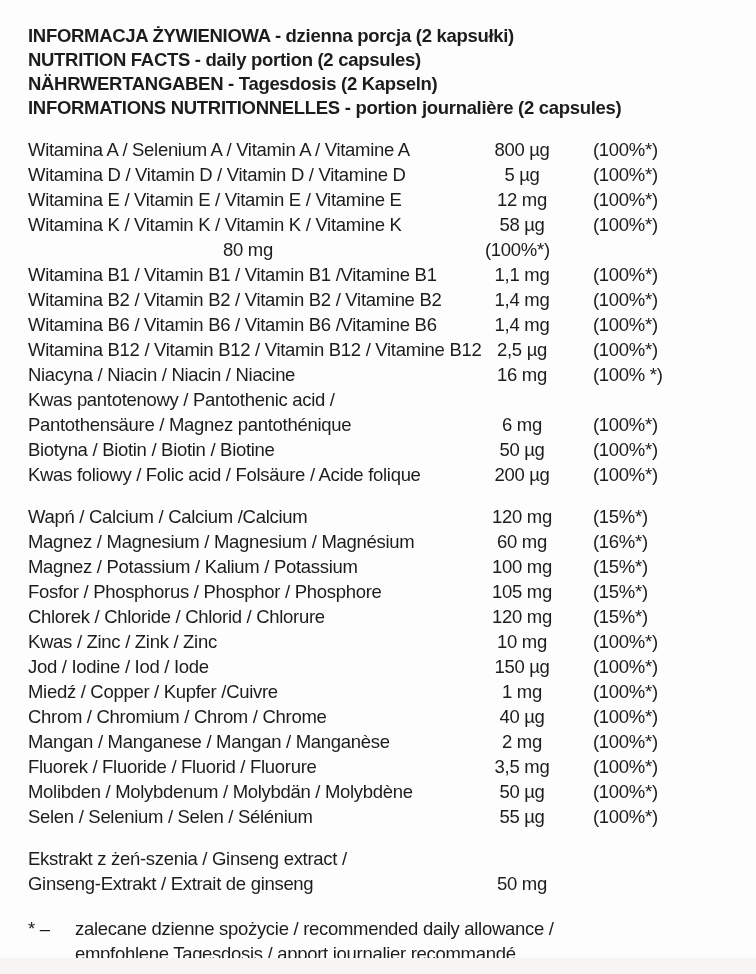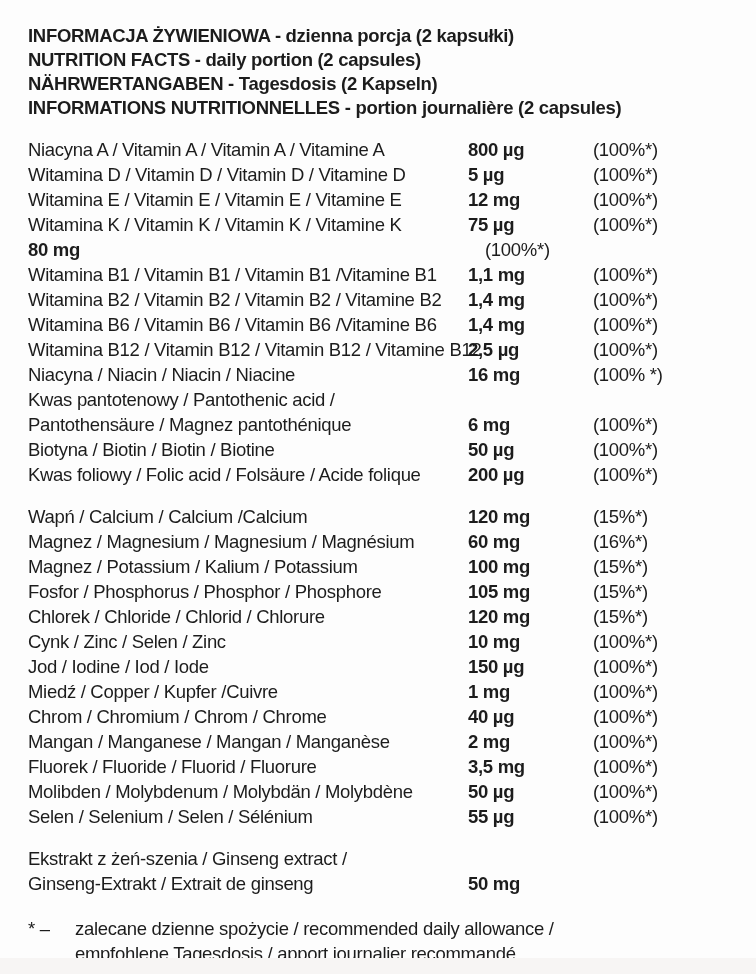--- a/index.html
+++ b/index.html
@@ -31,21 +31,21 @@
   .section { margin-bottom: 17px; }
   .row {
     display: grid;
     grid-template-columns: 440px 108px 1fr;
     line-height: 25px;
     font-size: 18.5px;
     letter-spacing: -0.3px;
   }
   .cell { white-space: nowrap; }
   .cell.label { overflow: visible; }
-  .cell.amount { text-align: left; font-weight: bold; }
+  .cell.amount { text-align: center; }
   .cell.percent { text-align: left; padding-left: 17px; }
   
   .footnote {
     display: grid;
     grid-template-columns: 47px 1fr;
     margin-top: 20px;
     font-size: 18.5px;
     line-height: 25px;
     letter-spacing: -0.3px;
   }
@@ -67,37 +67,37 @@
   <div class="header">
       <div class="hline">INFORMACJA ŻYWIENIOWA - dzienna porcja (2 kapsułki)</div>
       <div class="hline">NUTRITION FACTS - daily portion (2 capsules)</div>
       <div class="hline">NÄHRWERTANGABEN - Tagesdosis (2 Kapseln)</div>
       <div class="hline">INFORMATIONS NUTRITIONNELLES - portion journalière (2 capsules)</div>
     </div>
 
   <div>
       <div class="section">
         <div class="row">
-          <div class="cell label">Niacyna A / Vitamin A / Vitamin A / Vitamine A</div>
+          <div class="cell label">Witamina A / Selenium A / Vitamin A / Vitamine A</div>
           <div class="cell amount">800 µg</div>
           <div class="cell percent">(100%*)</div>
         </div>
         <div class="row">
           <div class="cell label">Witamina D / Vitamin D / Vitamin D / Vitamine D</div>
           <div class="cell amount">5 µg</div>
           <div class="cell percent">(100%*)</div>
         </div>
         <div class="row">
           <div class="cell label">Witamina E / Vitamin E / Vitamin E / Vitamine E</div>
           <div class="cell amount">12 mg</div>
           <div class="cell percent">(100%*)</div>
         </div>
         <div class="row">
           <div class="cell label">Witamina K / Vitamin K / Vitamin K / Vitamine K</div>
-          <div class="cell amount">75 µg</div>
+          <div class="cell amount">58 µg</div>
           <div class="cell percent">(100%*)</div>
         </div>
         <div class="row">
           <div class="cell amount">80 mg</div>
           <div class="cell percent">(100%*)</div>
         </div>
         <div class="row">
           <div class="cell label">Witamina B1 / Vitamin B1 / Vitamin B1 /Vitamine B1</div>
           <div class="cell amount">1,1 mg</div>
           <div class="cell percent">(100%*)</div>
@@ -163,21 +163,21 @@
           <div class="cell label">Fosfor / Phosphorus / Phosphor / Phosphore</div>
           <div class="cell amount">105 mg</div>
           <div class="cell percent">(15%*)</div>
         </div>
         <div class="row">
           <div class="cell label">Chlorek / Chloride / Chlorid / Chlorure</div>
           <div class="cell amount">120 mg</div>
           <div class="cell percent">(15%*)</div>
         </div>
         <div class="row">
-          <div class="cell label">Cynk / Zinc / Selen / Zinc</div>
+          <div class="cell label">Kwas / Zinc / Zink / Zinc</div>
           <div class="cell amount">10 mg</div>
           <div class="cell percent">(100%*)</div>
         </div>
         <div class="row">
           <div class="cell label">Jod / Iodine / Iod / Iode</div>
           <div class="cell amount">150 µg</div>
           <div class="cell percent">(100%*)</div>
         </div>
         <div class="row">
           <div class="cell label">Miedź / Copper / Kupfer /Cuivre</div>

